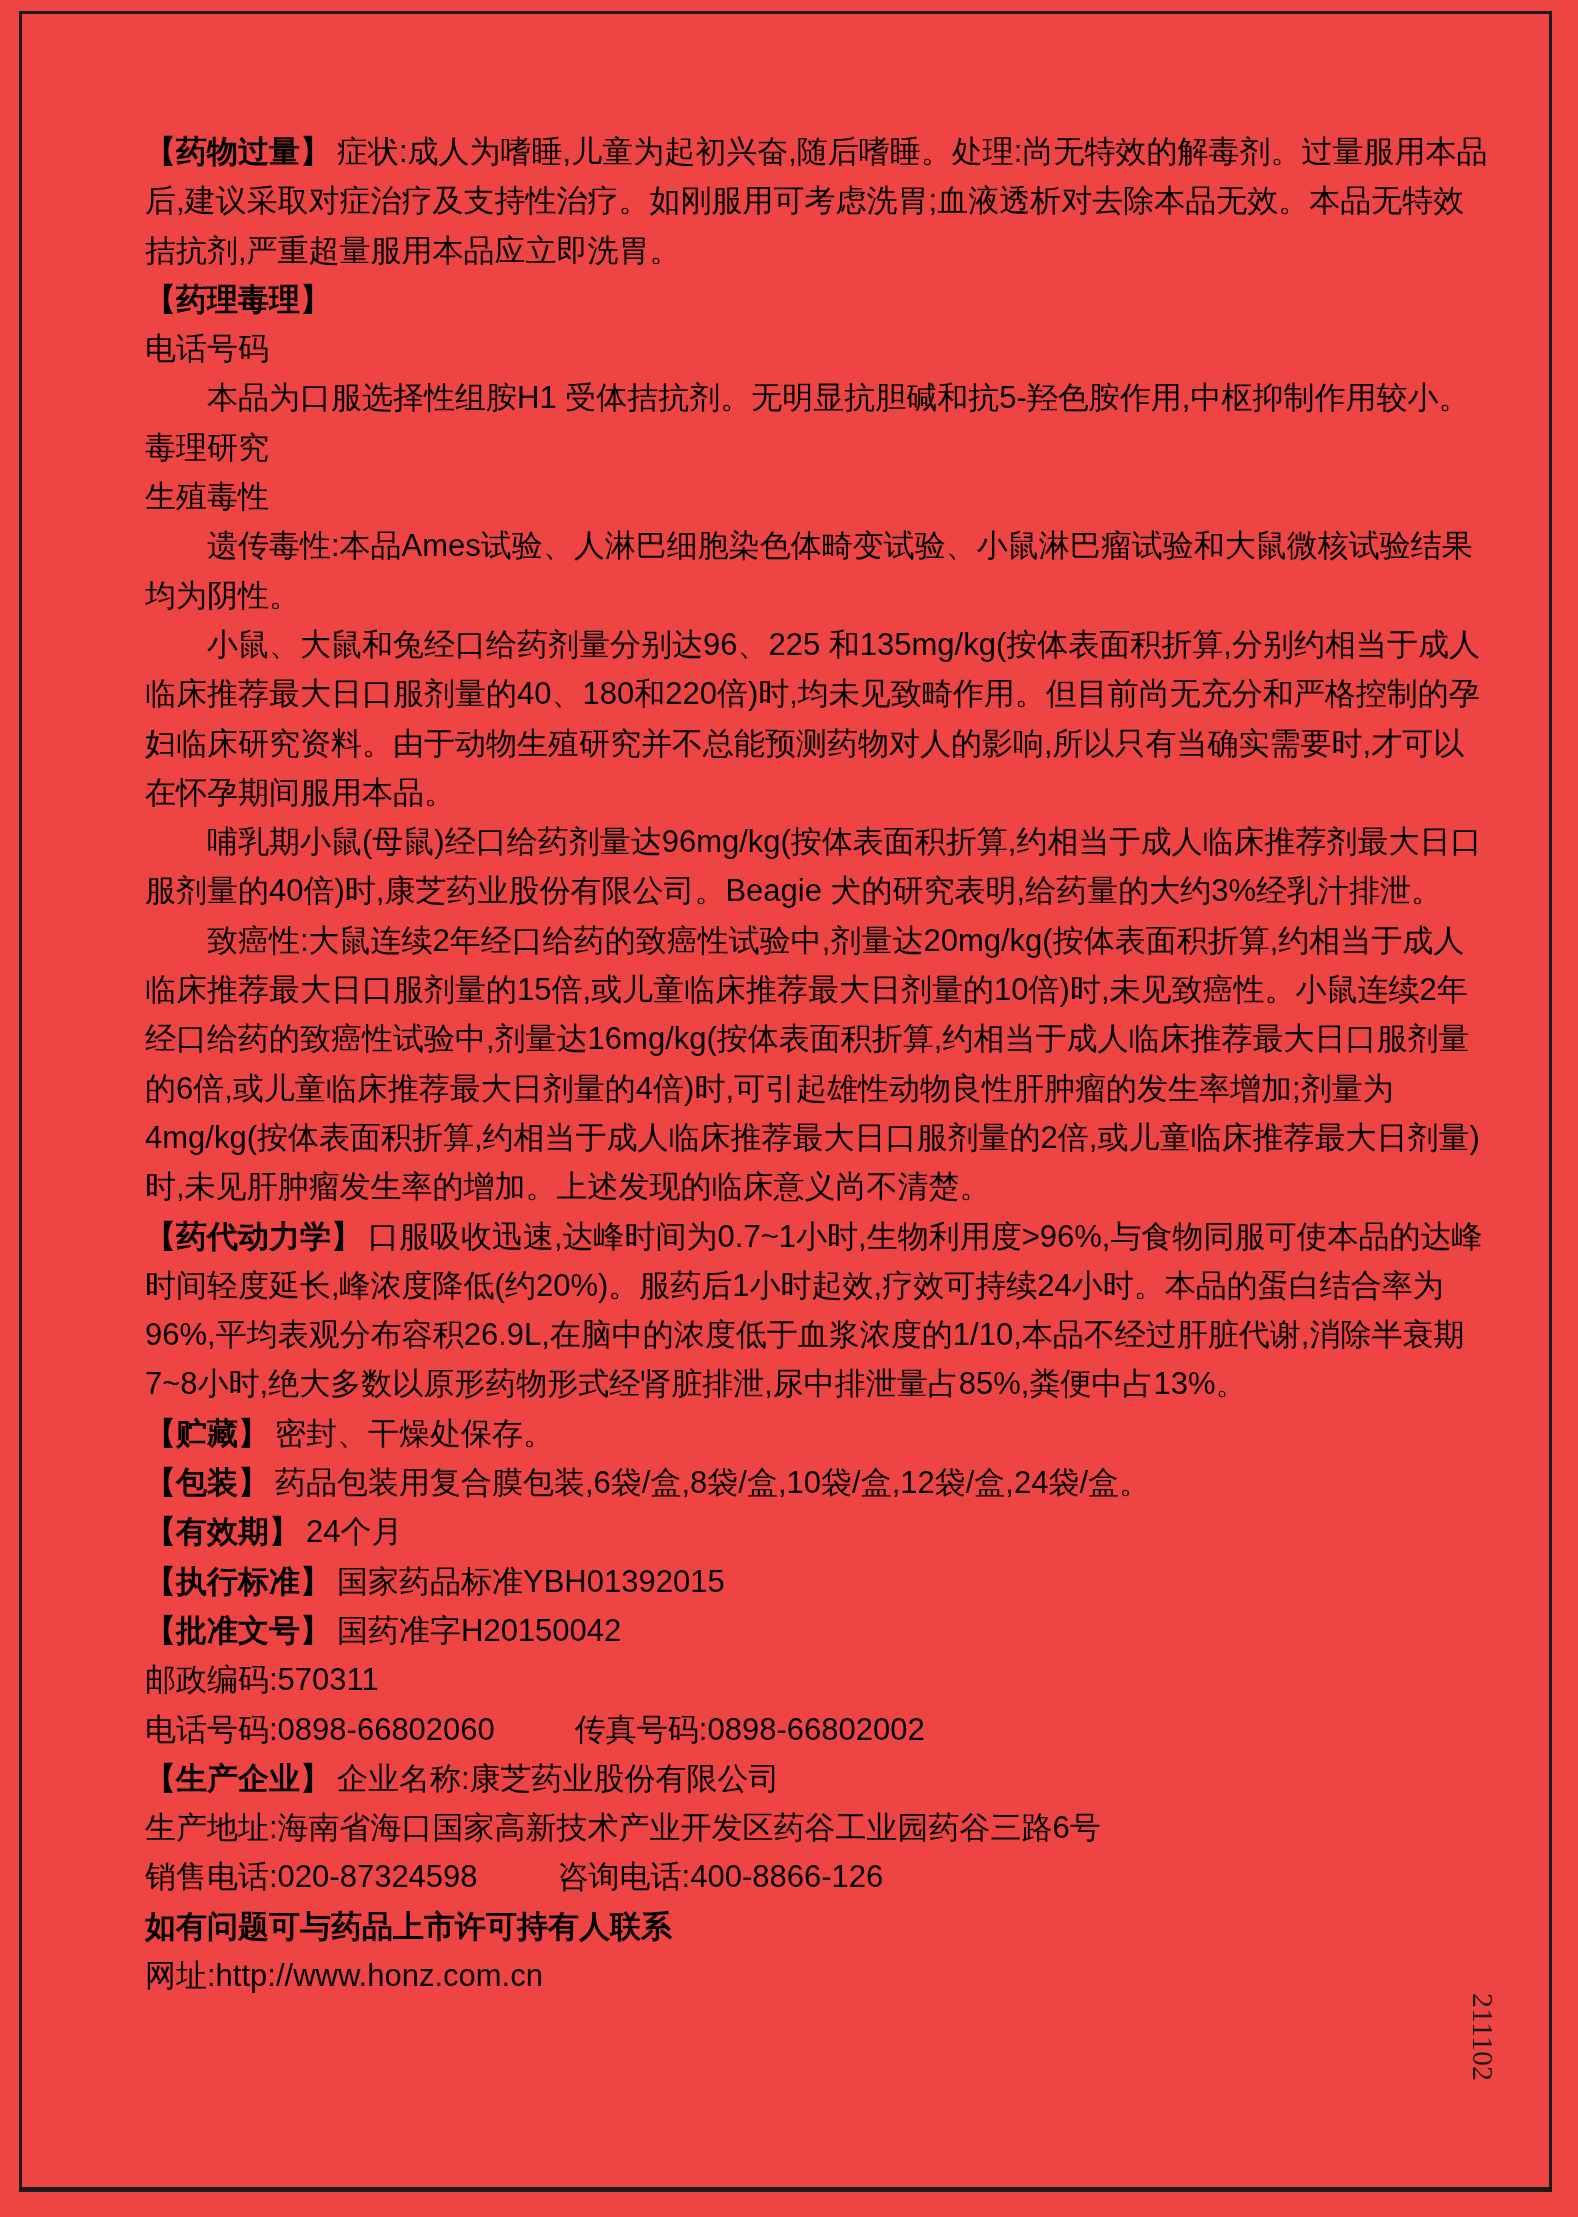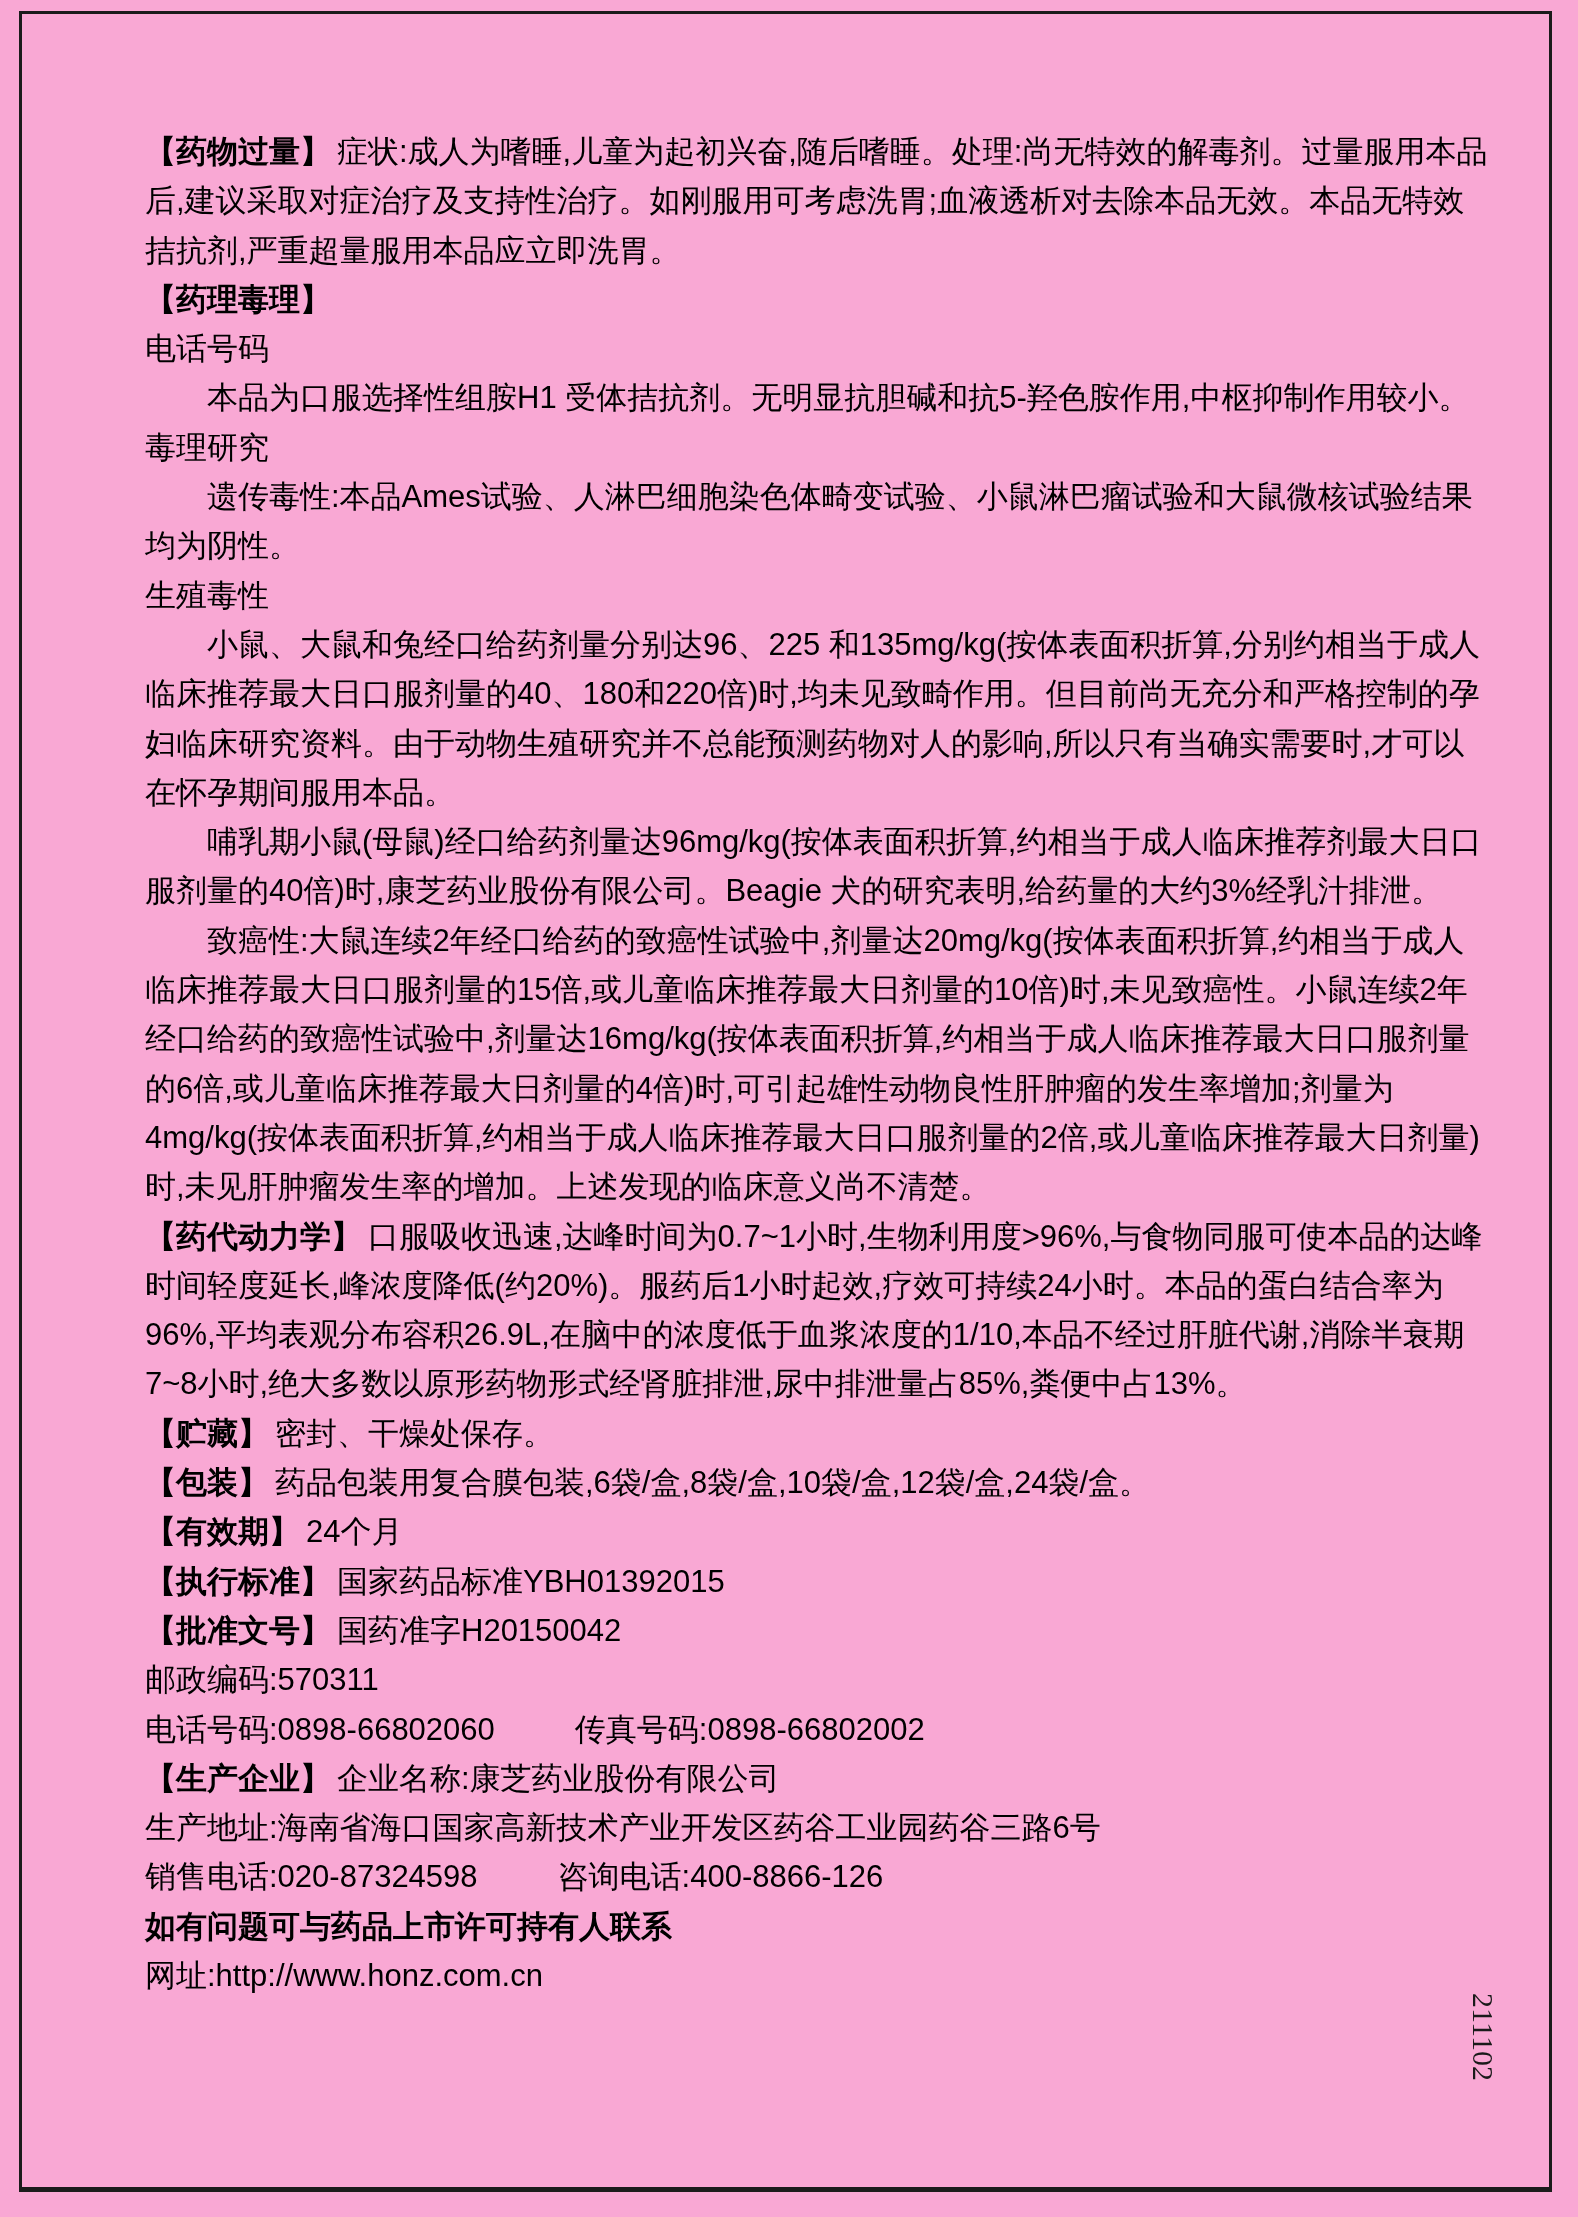--- a/index.html
+++ b/index.html
@@ -4,21 +4,21 @@
 <style>
   html, body {
     margin: 0; padding: 0;
     width: 1578px; height: 2217px;
     background: #ffffff;
     overflow: hidden;
   }
   .page {
     position: relative;
     width: 1578px; height: 2217px;
-    background: #f9a8d4;
+    background: #ef4444;
     font-family: "Liberation Sans", sans-serif;
     color: #000000;
   }
   .frame {
     position: absolute;
     left: 19px; top: 11px;
     width: 1533px; height: 2181px;
     box-sizing: border-box;
     border: 3px solid #1b1b1b;
     border-bottom-width: 5px;
@@ -54,22 +54,22 @@
 <body>
 
 <div class="page">
   <div class="frame"></div>
   <div class="content" id="content">
       <p class="para"><span class="label">【药物过量】</span><span>症状:成人为嗜睡,儿童为起初兴奋,随后嗜睡。处理:尚无特效的解毒剂。过量服用本品后,建议采取对症治疗及支持性治疗。如刚服用可考虑洗胃;血液透析对去除本品无效。本品无特效拮抗剂,严重超量服用本品应立即洗胃。</span></p>
       <p class="para"><span class="label">【药理毒理】</span></p>
       <p class="para"><span>电话号码</span></p>
       <p class="para indent"><span>本品为口服选择性组胺H1 受体拮抗剂。无明显抗胆碱和抗5-羟色胺作用,中枢抑制作用较小。</span></p>
       <p class="para"><span>毒理研究</span></p>
+      <p class="para"><span>生殖毒性</span></p>
       <p class="para indent"><span>遗传毒性:本品Ames试验、人淋巴细胞染色体畸变试验、小鼠淋巴瘤试验和大鼠微核试验结果均为阴性。</span></p>
-      <p class="para"><span>生殖毒性</span></p>
       <p class="para indent"><span>小鼠、大鼠和兔经口给药剂量分别达96、225 和135mg/kg(按体表面积折算,分别约相当于成人临床推荐最大日口服剂量的40、180和220倍)时,均未见致畸作用。但目前尚无充分和严格控制的孕妇临床研究资料。由于动物生殖研究并不总能预测药物对人的影响,所以只有当确实需要时,才可以在怀孕期间服用本品。</span></p>
       <p class="para indent"><span>哺乳期小鼠(母鼠)经口给药剂量达96mg/kg(按体表面积折算,约相当于成人临床推荐剂最大日口服剂量的40倍)时,康芝药业股份有限公司。Beagie 犬的研究表明,给药量的大约3%经乳汁排泄。</span></p>
       <p class="para indent"><span>致癌性:大鼠连续2年经口给药的致癌性试验中,剂量达20mg/kg(按体表面积折算,约相当于成人临床推荐最大日口服剂量的15倍,或儿童临床推荐最大日剂量的10倍)时,未见致癌性。小鼠连续2年经口给药的致癌性试验中,剂量达16mg/kg(按体表面积折算,约相当于成人临床推荐最大日口服剂量的6倍,或儿童临床推荐最大日剂量的4倍)时,可引起雄性动物良性肝肿瘤的发生率增加;剂量为4mg/kg(按体表面积折算,约相当于成人临床推荐最大日口服剂量的2倍,或儿童临床推荐最大日剂量)时,未见肝肿瘤发生率的增加。上述发现的临床意义尚不清楚。</span></p>
       <p class="para"><span class="label">【药代动力学】</span><span>口服吸收迅速,达峰时间为0.7~1小时,生物利用度&gt;96%,与食物同服可使本品的达峰时间轻度延长,峰浓度降低(约20%)。服药后1小时起效,疗效可持续24小时。本品的蛋白结合率为96%,平均表观分布容积26.9L,在脑中的浓度低于血浆浓度的1/10,本品不经过肝脏代谢,消除半衰期7~8小时,绝大多数以原形药物形式经肾脏排泄,尿中排泄量占85%,粪便中占13%。</span></p>
       <p class="para"><span class="label">【贮藏】</span><span>密封、干燥处保存。</span></p>
       <p class="para"><span class="label">【包装】</span><span>药品包装用复合膜包装,6袋/盒,8袋/盒,10袋/盒,12袋/盒,24袋/盒。</span></p>
       <p class="para"><span class="label">【有效期】</span><span>24个月</span></p>
       <p class="para"><span class="label">【执行标准】</span><span>国家药品标准YBH01392015</span></p>
       <p class="para"><span class="label">【批准文号】</span><span>国药准字H20150042</span></p>
       <p class="para"><span>邮政编码:570311</span></p>

